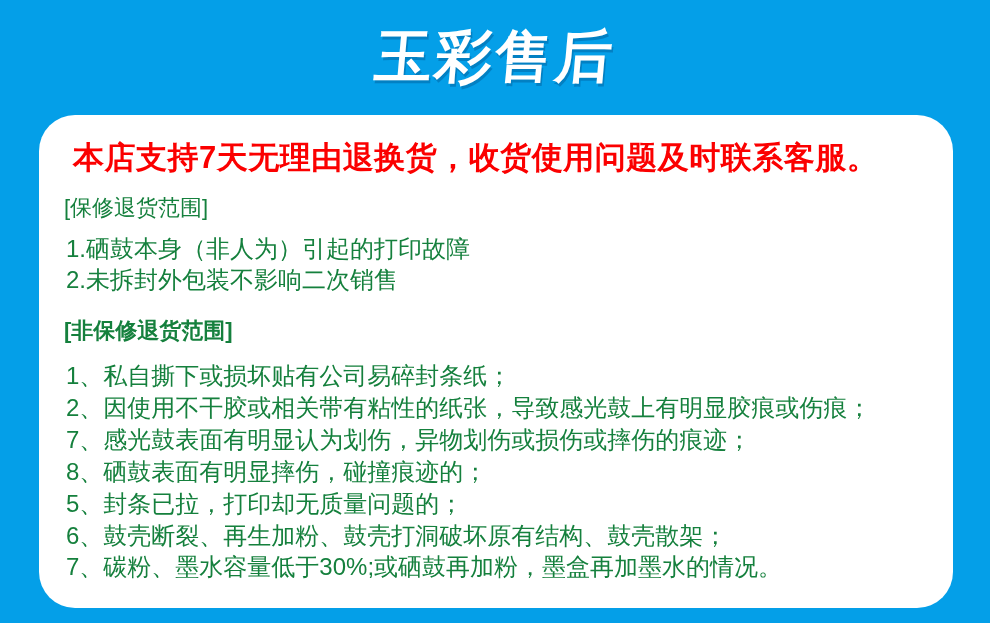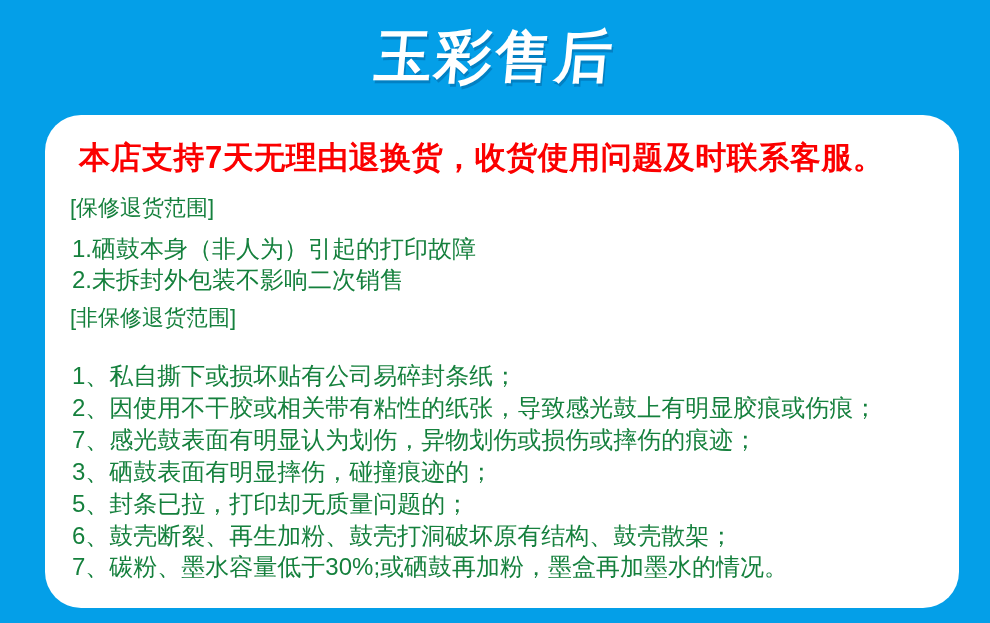--- a/index.html
+++ b/index.html
@@ -31,21 +31,20 @@
     white-space: nowrap;
   }
   .card {
     position: absolute;
     left: 39px;
     top: 115px;
     width: 914px;
     height: 493px;
     background: #ffffff;
     border-radius: 36px;
-    margin-left: 6px;
   }
   .headline {
     position: absolute;
     left: 34px;
     top: 24px;
     right: 20px;
     color: #fb0000;
     font-size: 31px;
     font-weight: bold;
     line-height: 38px;
@@ -54,21 +53,21 @@
   }
   .section-label {
     position: absolute;
     left: 25px;
     color: #15803d;
     font-size: 22px;
     line-height: 26px;
     font-weight: normal;
   }
   .label-warranty { top: 80px; }
-  .label-non-warranty { top: 190px; }
+  .label-non-warranty { top: 203px; font-weight: bold; }
   .list {
     position: absolute;
     left: 27px;
     right: 16px;
     color: #15803d;
     font-size: 24px;
   }
   .list-warranty { top: 118px; line-height: 31px; }
   .list-non-warranty { top: 245px; line-height: 31.9px; }
   .list p { white-space: nowrap; }
@@ -92,20 +91,20 @@
       <p>1.硒鼓本身（非人为）引起的打印故障</p>
       <p>2.未拆封外包装不影响二次销售</p>
     </div>
 
     <p class="section-label label-non-warranty">[非保修退货范围]</p>
 
     <div class="list list-non-warranty">
       <p>1、私自撕下或损坏贴有公司易碎封条纸；</p>
       <p>2、因使用不干胶或相关带有粘性的纸张，导致感光鼓上有明显胶痕或伤痕；</p>
       <p>7、感光鼓表面有明显认为划伤，异物划伤或损伤或摔伤的痕迹；</p>
-      <p>3、硒鼓表面有明显摔伤，碰撞痕迹的；</p>
+      <p>8、硒鼓表面有明显摔伤，碰撞痕迹的；</p>
       <p>5、封条已拉，打印却无质量问题的；</p>
       <p>6、鼓壳断裂、再生加粉、鼓壳打洞破坏原有结构、鼓壳散架；</p>
       <p>7、碳粉、墨水容量低于30%;或硒鼓再加粉，墨盒再加墨水的情况。</p>
     </div>
 
   </div>
 </div>
 
 </body></html>

